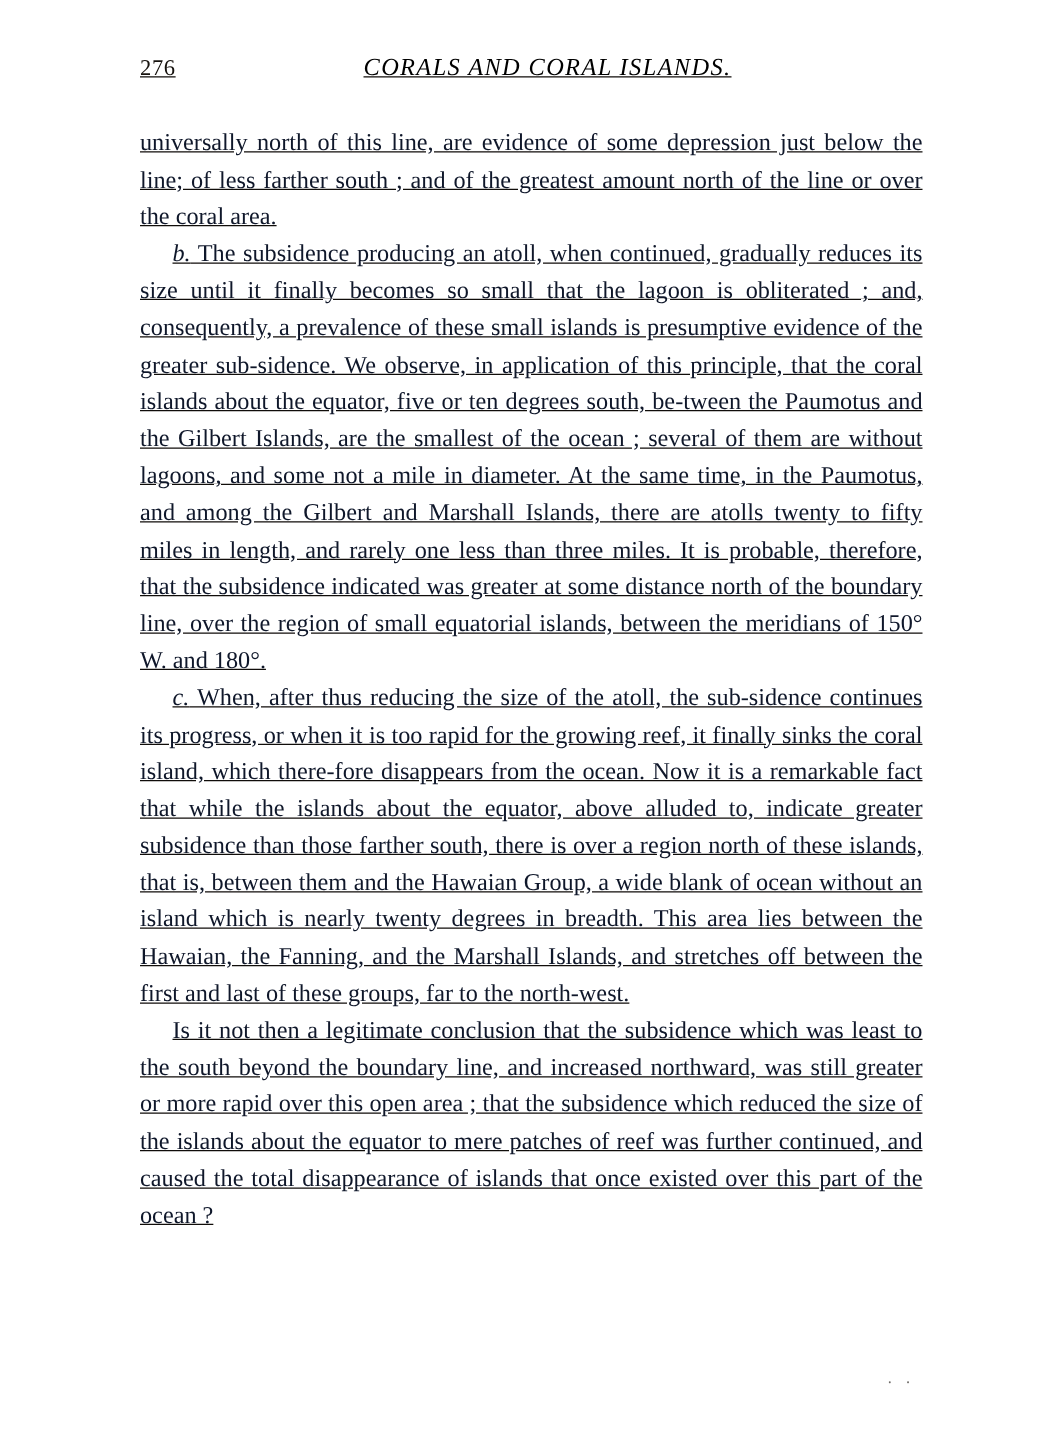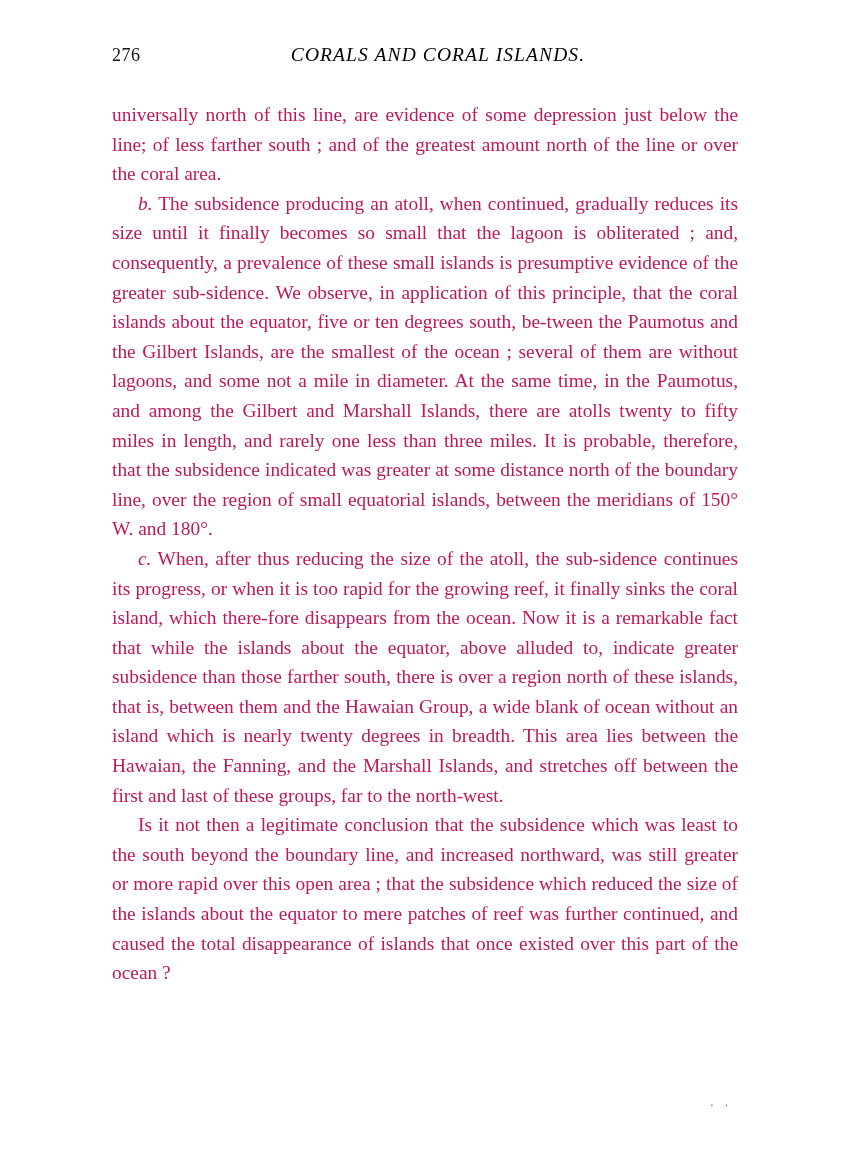--- a/index.html
+++ b/index.html
@@ -13,20 +13,21 @@
     font-family: "Liberation Serif", serif;
     color: #100d0a;
     overflow: hidden;
   }
   .page {
     position: relative;
     width: 850px;
     height: 1150px;
     box-sizing: border-box;
     padding: 40px 112px 16px 112px;
+    text-decoration: underline;
   }
   .header {
     display: flex;
     align-items: baseline;
     margin-top: 4px;
     margin-bottom: 30px;
     height: 26px;
   }
   .folio {
     font-family: "Liberation Serif", serif;
@@ -43,21 +44,21 @@
     letter-spacing: 1.1px;
     color: #000000;
     padding-right: 30px;
     white-space: nowrap;
   }
   .body-text {
     font-size: 19.4px;
     line-height: 29.6px;
     text-align: justify;
     text-justify: inter-word;
-    color: #be185d;
+    color: #0f172a;
   }
   .body-text p {
     margin: 0;
     text-indent: 26px;
   }
   .body-text p.no-indent {
     text-indent: 0;
   }
   .body-text .label {
     font-style: italic;

